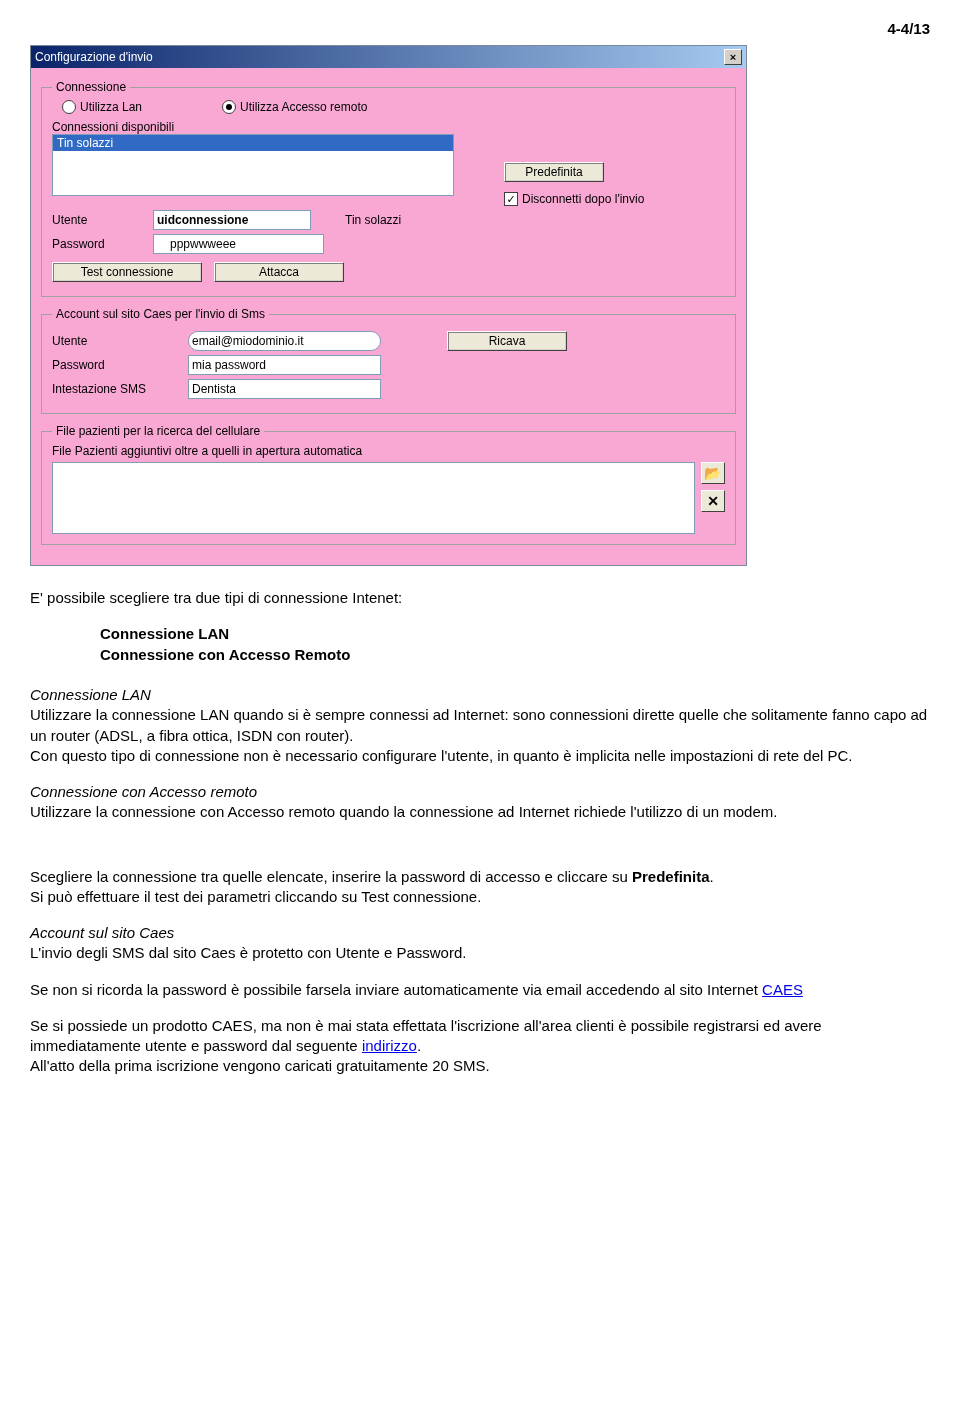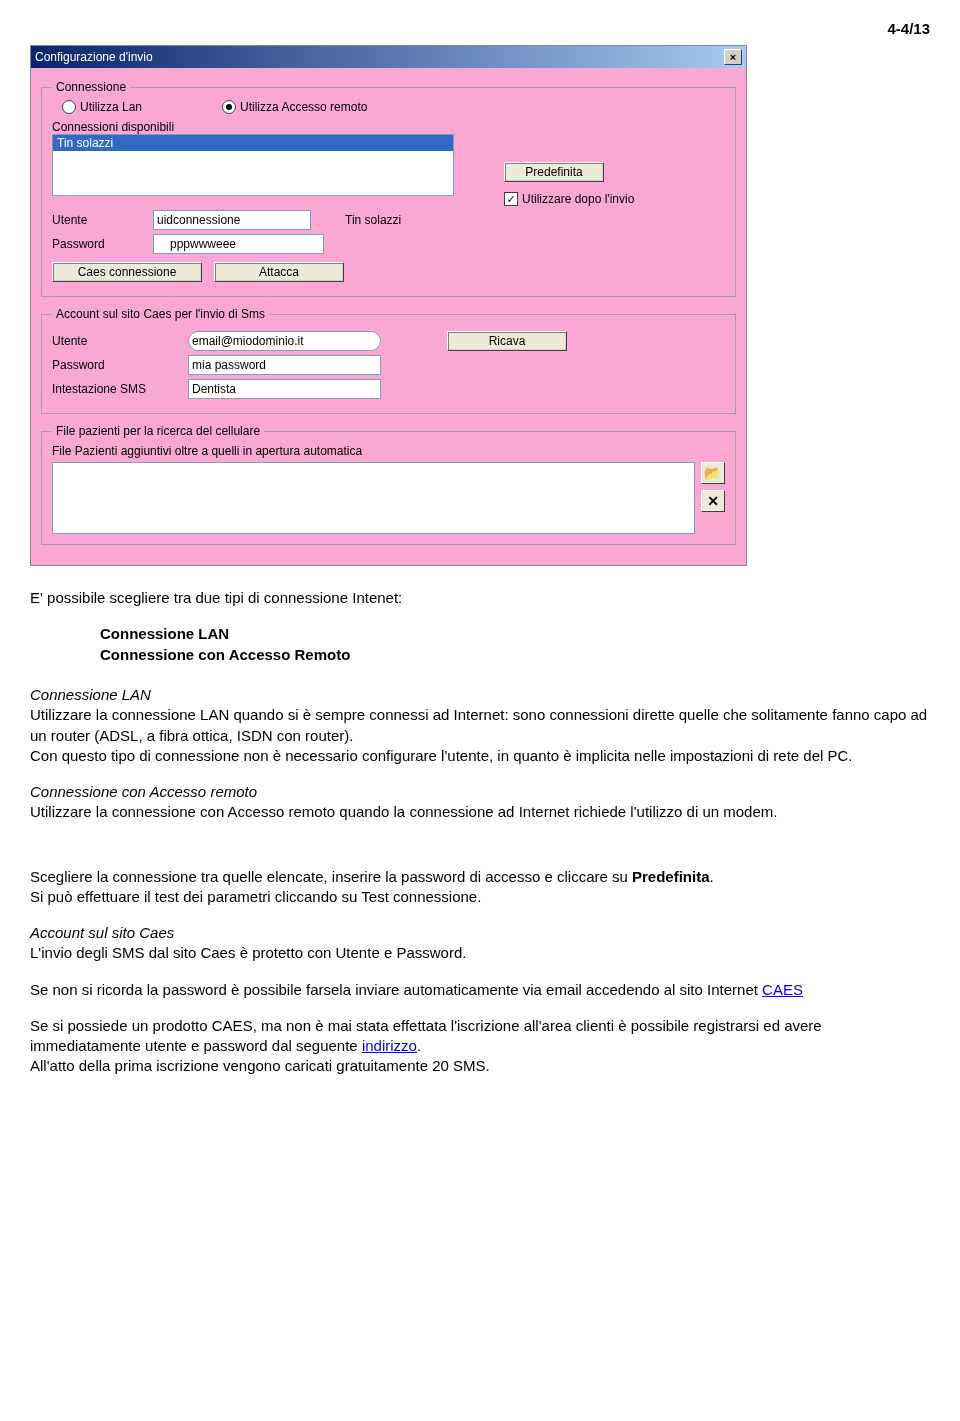--- a/index.html
+++ b/index.html
@@ -143,35 +143,35 @@
       <div class="conn-top">
         <div>
           <div class="listbox">
             <div class="item sel">Tin solazzi</div>
           </div>
         </div>
         <div class="conn-right">
           <div class="btn">Predefinita</div>
           <div class="check">
             <span class="box">✓</span>
-            <span>Utilizzare dopo l'invio</span>
+            <span>Disconnetti dopo l'invio</span>
           </div>
         </div>
       </div>
       <div class="row">
         <span class="lbl">Utente</span>
-        <input class="input" style="width: 150px;" value="uidconnessione">
+        <input class="input" style="width: 150px; font-weight: bold;" value="uidconnessione">
         <span style="margin-left:28px">Tin solazzi</span>
       </div>
       <div class="row">
         <span class="lbl">Password</span>
         <input class="input" style="width: 150px; padding-left: 16px;" value="pppwwweee">
       </div>
       <div class="row" style="gap:12px; margin-top:8px;">
-        <div class="btn" style="min-width:120px">Caes connessione</div>
+        <div class="btn" style="min-width:120px">Test connessione</div>
         <div class="btn" style="min-width:100px">Attacca</div>
       </div>
     </fieldset>
 
     <fieldset>
       <legend>Account sul sito Caes per l'invio di Sms</legend>
       <div class="row">
         <span class="lbl-wide">Utente</span>
         <input class="input" style="width: 185px; border-radius: 10px;" value="email@miodominio.it">
         <div class="btn" style="margin-left:60px; min-width:90px;">Ricava</div>

